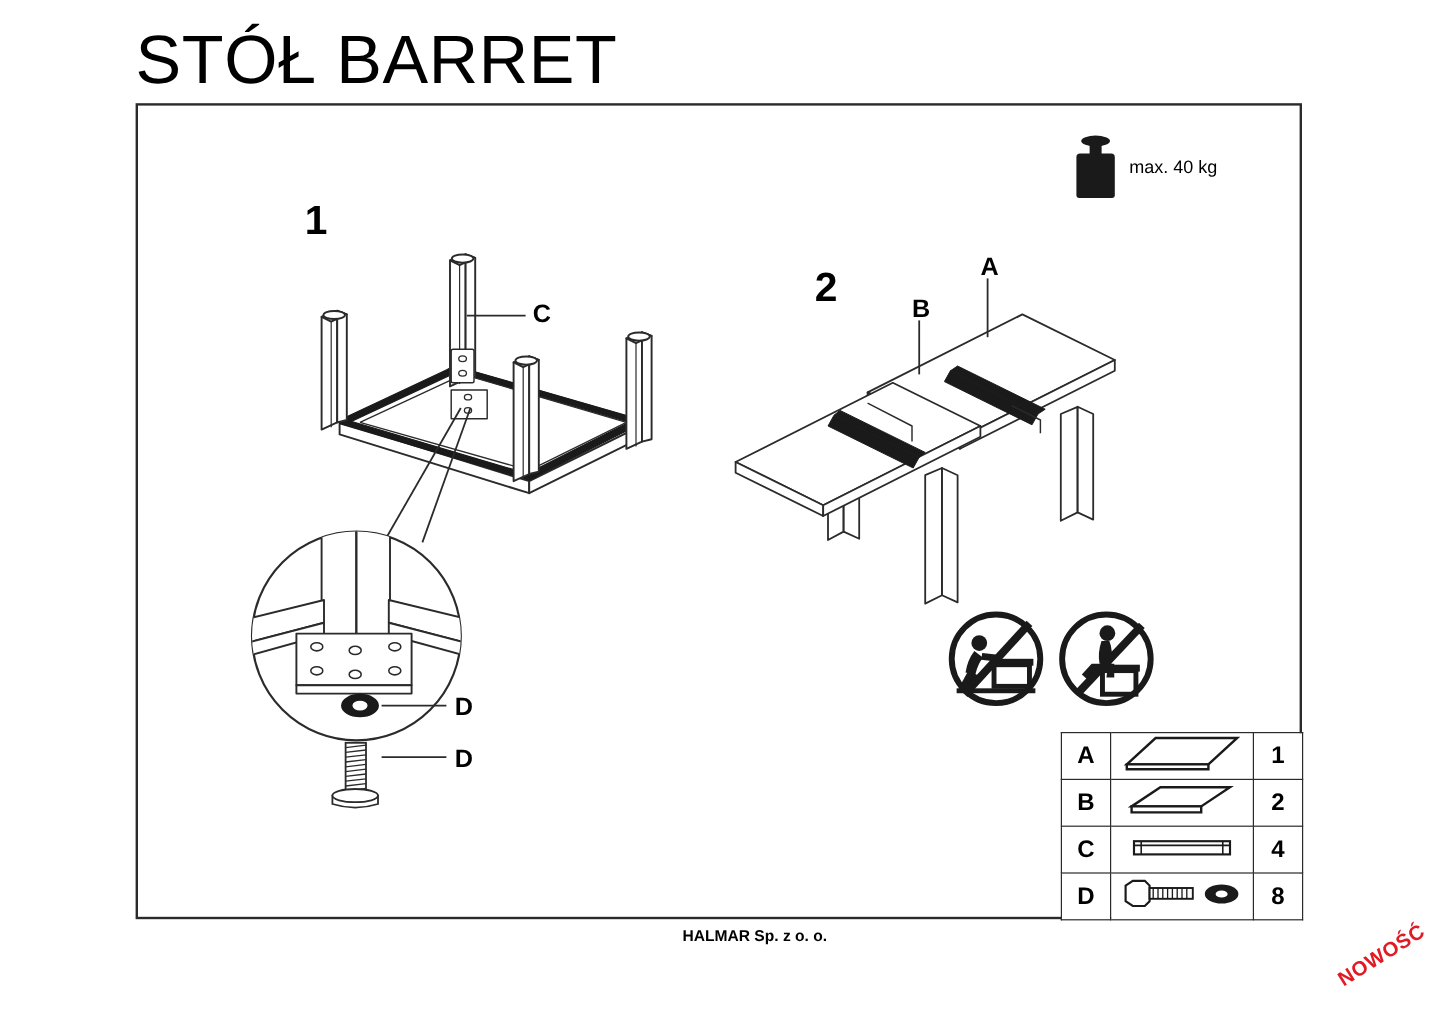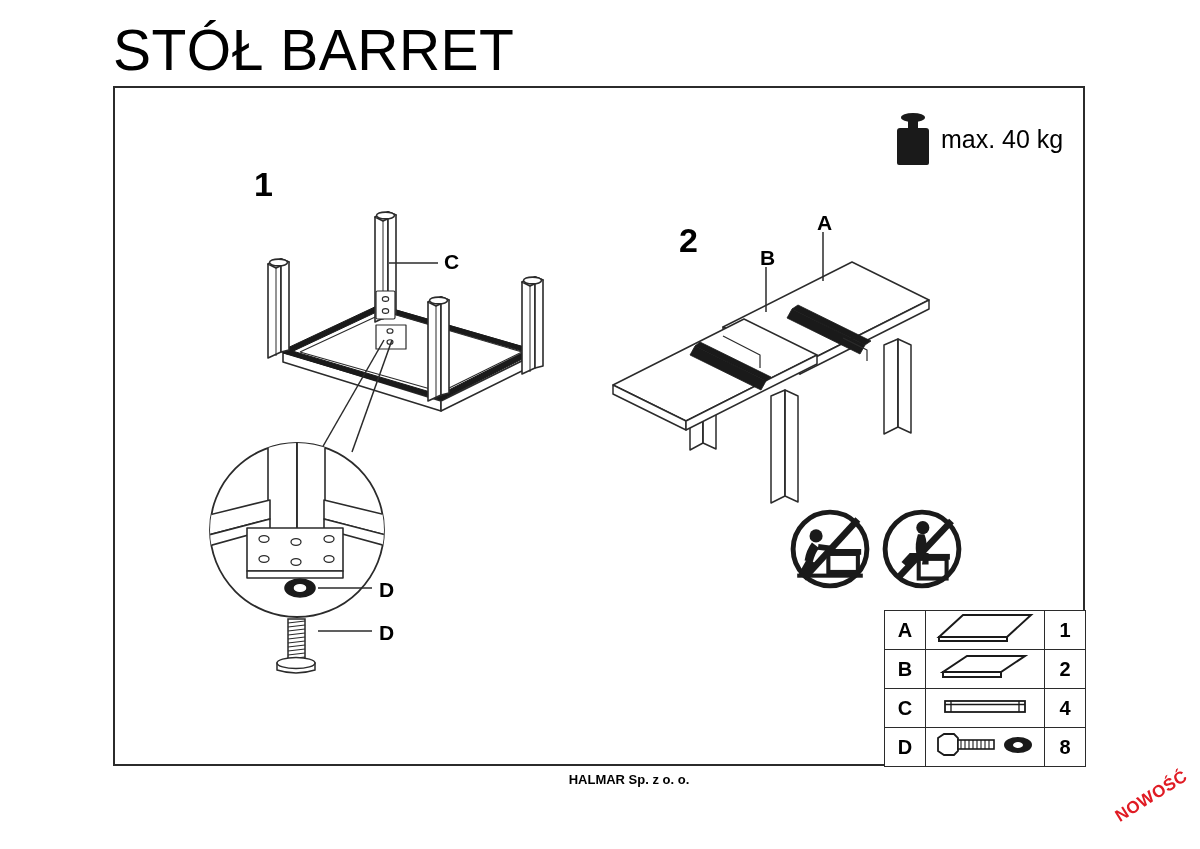--- a/index.html
+++ b/index.html
@@ -13,21 +13,21 @@
       border:2px solid #2b2b2b;box-sizing:border-box;background:#fff;}
 
   
   #max-load{position:absolute;left:895px;top:113px;display:flex;align-items:center;gap:10px;}
   #max-load .wicon{position:relative;width:36px;height:52px;}
   #max-load .wicon .knob{position:absolute;left:6px;top:0;width:24px;height:9px;
       background:#1a1a1a;border-radius:50%;}
   #max-load .wicon .neck{position:absolute;left:13px;top:6px;width:10px;height:11px;background:#1a1a1a;}
   #max-load .wicon .body{position:absolute;left:2px;top:15px;width:32px;height:37px;
       background:#1a1a1a;border-radius:3px 3px 2px 2px;}
-  #max-load .lbl{font-size:25px;}
+  #max-load .lbl{font-size:15px;}
 
   
   .step-num{position:absolute;font-size:34px;font-weight:bold;}
   #step-1-number{left:254px;top:165px;}
   #step-2-number{left:679px;top:221px;}
 
   
   .callout{position:absolute;font-size:21px;font-weight:bold;}
   #label-c{left:444px;top:250px;}
   #label-d-washer{left:379px;top:578px;}

